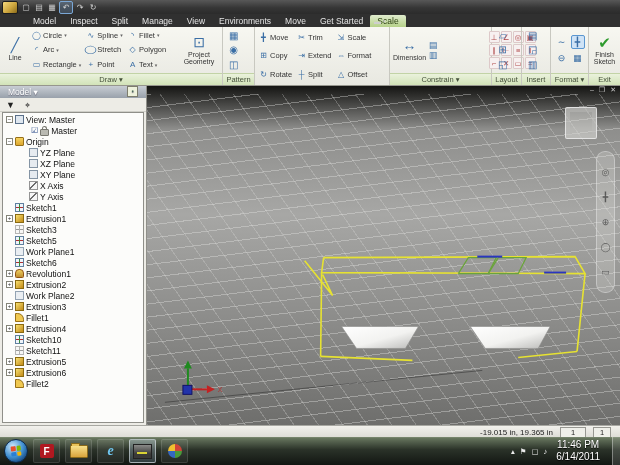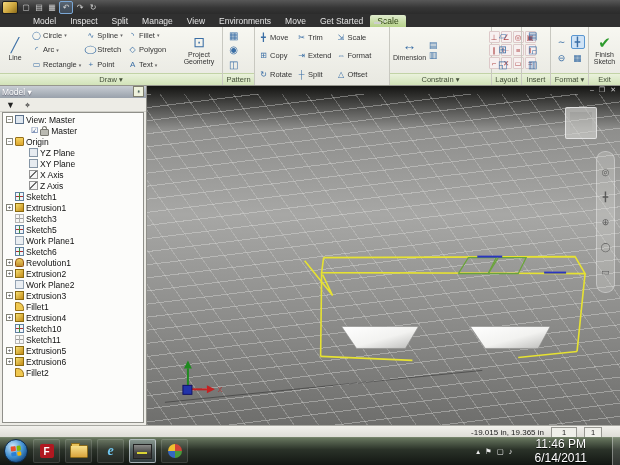--- a/index.html
+++ b/index.html
@@ -56,21 +56,21 @@
     background:#f7f0f0;border:1px solid #ddc9c9;border-radius:1px}
   .fgrid{display:grid;grid-template-columns:repeat(2,14px);grid-auto-rows:14px;gap:2px;align-content:center}
   .fgrid .ficon,.stack2 .ficon{display:flex;align-items:center;justify-content:center;font-size:9px;color:#3a6ea5}
   .fgrid .ficon.hl{background:#cfe3f6;border:1px solid #5a96d0;border-radius:2px}
   .stack2{display:flex;flex-direction:column;justify-content:space-around}
   .finish .bicon{color:#2e9b2e;font-size:15px}
   
   .main{position:absolute;top:85px;left:0;width:620px;height:340px;display:flex;z-index:10}
   .browser{width:146px;flex:none;background:#edece6;border-right:1px solid #8f8f89;display:flex;flex-direction:column}
   .bheader{height:13px;flex:none;background:linear-gradient(#ccd1d7,#99a1ab);display:flex;align-items:center;
-    padding:0 2px;color:#fff;font-size:8.5px;text-shadow:0 1px 1px #667}
+    padding:0 8px;color:#fff;font-size:8.5px;text-shadow:0 1px 1px #667}
   .bmenu{margin-left:auto;width:9px;height:9px;background:#eef2dc;border:1px solid #7d7d6d;
     font-size:6px;line-height:8px;text-align:center;color:#465}
   .btools{height:13px;flex:none;display:flex;align-items:center;gap:10px;padding:0 6px;font-size:9px;
     color:#222;border-bottom:1px solid #cfcfc8}
   .btools .tl{line-height:10px}
   .tree{flex:1;margin:0 2px 2px;background:#fcfcfa;border:1px solid #8f8f89;position:relative;
     overflow:hidden;padding:1px 11px 0 1px}
   .trow{height:11px;display:flex;align-items:center;gap:2px;font-size:8.5px;color:#111;white-space:nowrap}
   .trow.lvl0{padding-left:2px}
   .trow.lvl1{padding-left:16px}
@@ -113,21 +113,21 @@
     background:rgba(216,216,214,.55);border:1px solid rgba(246,246,246,.7);border-radius:2px;
     box-shadow:inset 0 0 0 4px rgba(188,188,186,.45)}
   .navbar{position:absolute;top:66px;right:5px;width:17px;height:140px;z-index:4;
     background:rgba(236,236,234,.22);border:1px solid rgba(250,250,250,.35);border-radius:9px;
     display:flex;flex-direction:column;align-items:center;justify-content:space-evenly;
     color:rgba(60,60,60,.75);font-size:9px}
   .scene{position:absolute;inset:0;z-index:3}
   
   .statusbar{position:absolute;top:425px;left:0;right:0;height:12px;z-index:20;
     background:linear-gradient(#f2f1ec,#dcdbd5);border-top:1px solid #a8a8a2;
-    display:flex;align-items:center;justify-content:flex-end;gap:7px;padding-right:18px;font-size:8px;color:#222}
+    display:flex;align-items:center;justify-content:flex-end;gap:7px;padding-right:9px;font-size:8px;color:#222}
   .sfield{min-width:24px;height:9px;border:1px solid #979791;background:#efefe9;
     display:flex;align-items:center;justify-content:center;font-size:7.5px}
   .sfield.s2{min-width:16px}
   
   .taskbar{position:absolute;top:437px;left:0;right:0;height:28px;z-index:40;
     background:linear-gradient(180deg,rgba(114,130,104,.95),rgba(44,52,42,.97) 45%,rgba(18,22,18,.98));
     display:flex;align-items:center;gap:5px;padding-left:4px}
   .orb{width:22px;height:22px;border-radius:50%;flex:none;border:1px solid #0d2846;
     background:radial-gradient(circle at 35% 30%,#cfe9fa,#3f8fd0 50%,#133f74 85%);
     display:flex;align-items:center;justify-content:center}
@@ -147,21 +147,21 @@
   .icon-folder::before{content:"";position:absolute;top:-3px;left:0;width:7px;height:2px;
     background:#e9c35a;border:1px solid #8a6a1a;border-bottom:none;border-radius:1px 1px 0 0}
   .icon-ie{font-family:"Liberation Serif",serif;font-style:italic;font-weight:bold;font-size:14px;color:#6fc7f2}
   .icon-inv{width:17px;height:13px;background:linear-gradient(#8a8a88,#3a3a38 70%);border:1px solid #222;position:relative}
   .icon-inv::after{content:"";position:absolute;left:3px;top:7px;width:10px;height:2px;background:#d8d234}
   .icon-paint{width:14px;height:14px;border-radius:50%;
     background:conic-gradient(#d04438 0 25%,#4a9a3a 0 50%,#3566c0 0 75%,#f0c030 0)}
   .tray{margin-left:auto;display:flex;align-items:center;gap:5px;color:#e6e6e6;font-size:7.5px;flex:none}
   .tray .tricon{font-size:7.5px;color:#ececec}
   .clock{display:flex;flex-direction:column;align-items:center;line-height:1.2;color:#fff;
-    text-shadow:0 1px 1px #000;font-size:12px;margin:0 17px}
+    text-shadow:0 1px 1px #000;font-size:10px;margin:0 4px}
   .showdesk{width:7px;height:28px;background:rgba(255,255,255,.13);border-left:1px solid rgba(255,255,255,.35);margin-left:3px}
 </style>
 </head>
 <body>
 
 <div class="titlebar">
   <div class="appbtn"></div>
   <div class="qat">
 
   <span class="qicon">▢</span>
@@ -445,33 +445,39 @@
         <div class="trow lvl1">
           <span class="expander" style="visibility: hidden;"></span>
           <span class="ticon i-plane"></span>
 
           <span>YZ Plane</span>
         </div>
         <div class="trow lvl1">
           <span class="expander" style="visibility: hidden;"></span>
           <span class="ticon i-plane"></span>
 
+          <span>XZ Plane</span>
+        </div>
+        <div class="trow lvl1">
+          <span class="expander" style="visibility: hidden;"></span>
+          <span class="ticon i-plane"></span>
+
           <span>XY Plane</span>
         </div>
         <div class="trow lvl1">
           <span class="expander" style="visibility: hidden;"></span>
           <span class="ticon i-axis"></span>
 
           <span>X Axis</span>
         </div>
         <div class="trow lvl1">
           <span class="expander" style="visibility: hidden;"></span>
           <span class="ticon i-axis"></span>
 
-          <span>Z Axis</span>
+          <span>Y Axis</span>
         </div>
         <div class="trow lvl0">
           <span class="expander" style="visibility: hidden;"></span>
           <span class="ticon i-sketch"></span>
 
           <span>Sketch1</span>
         </div>
         <div class="trow lvl0">
           <span class="expander">+</span>
           <span class="ticon i-extr"></span>

